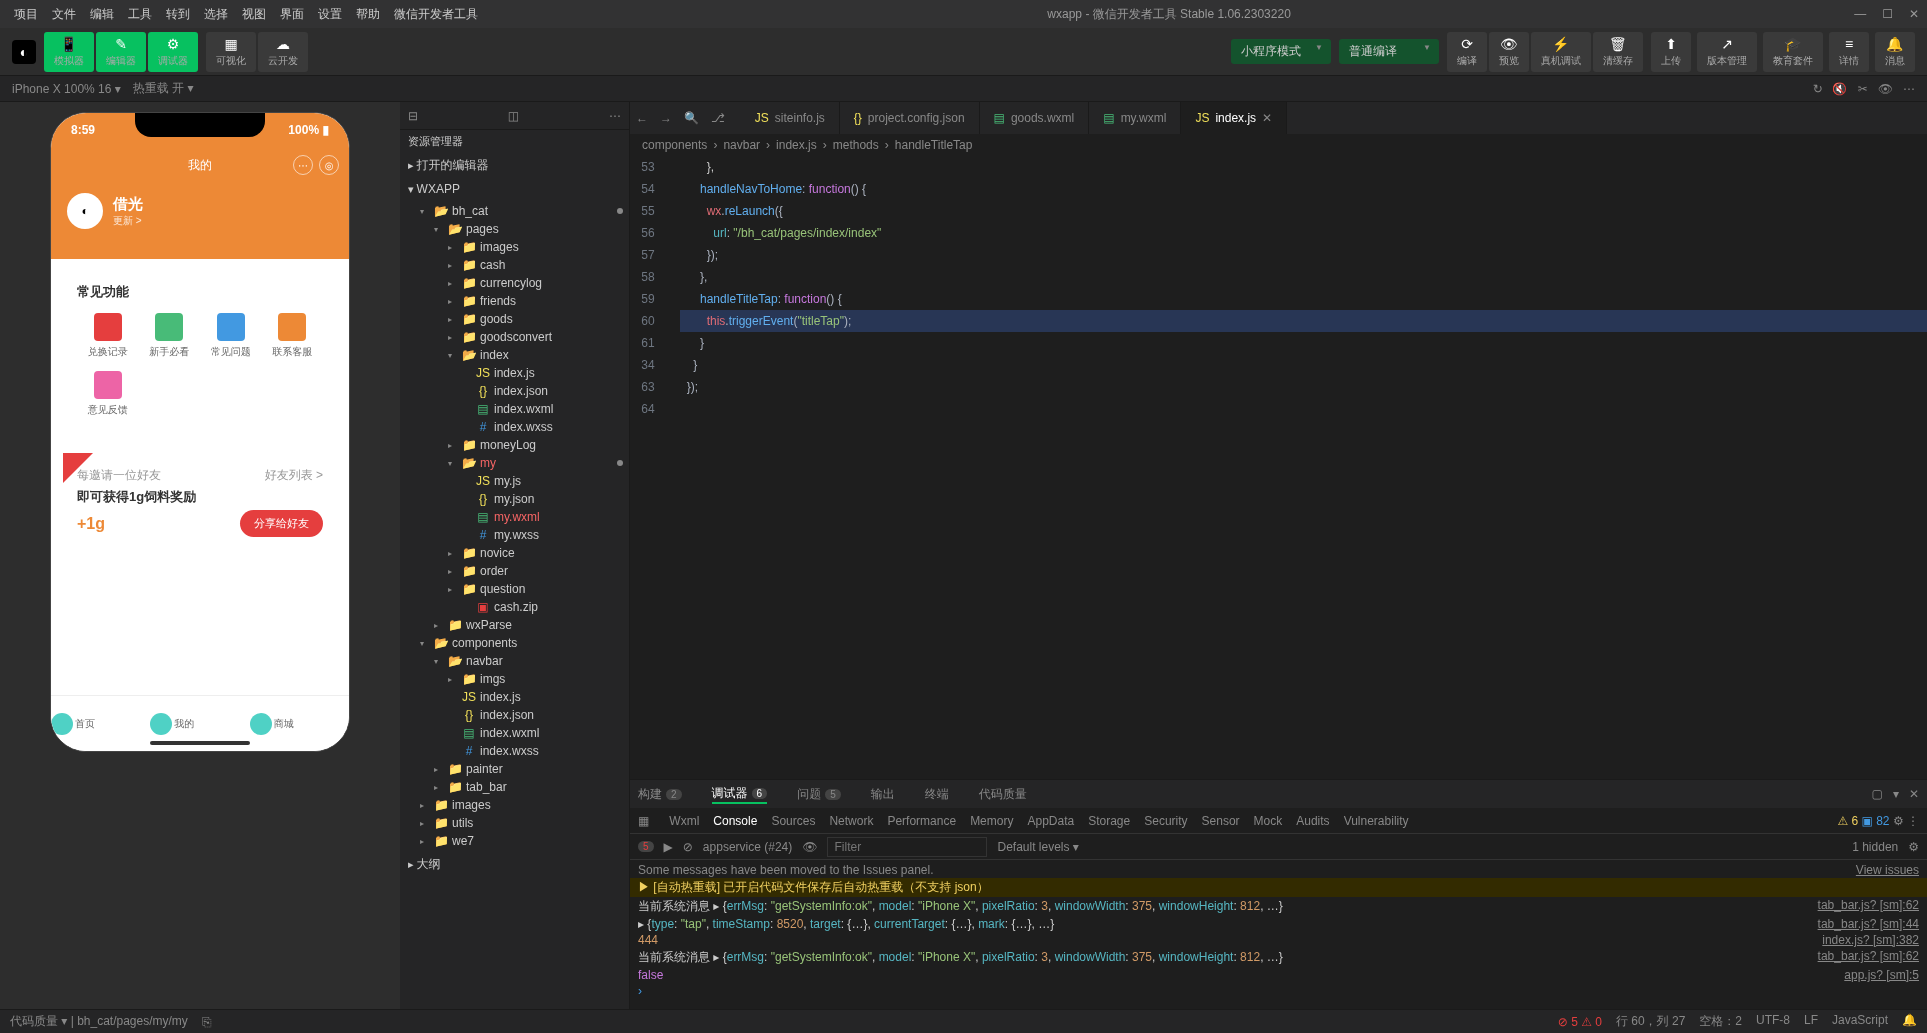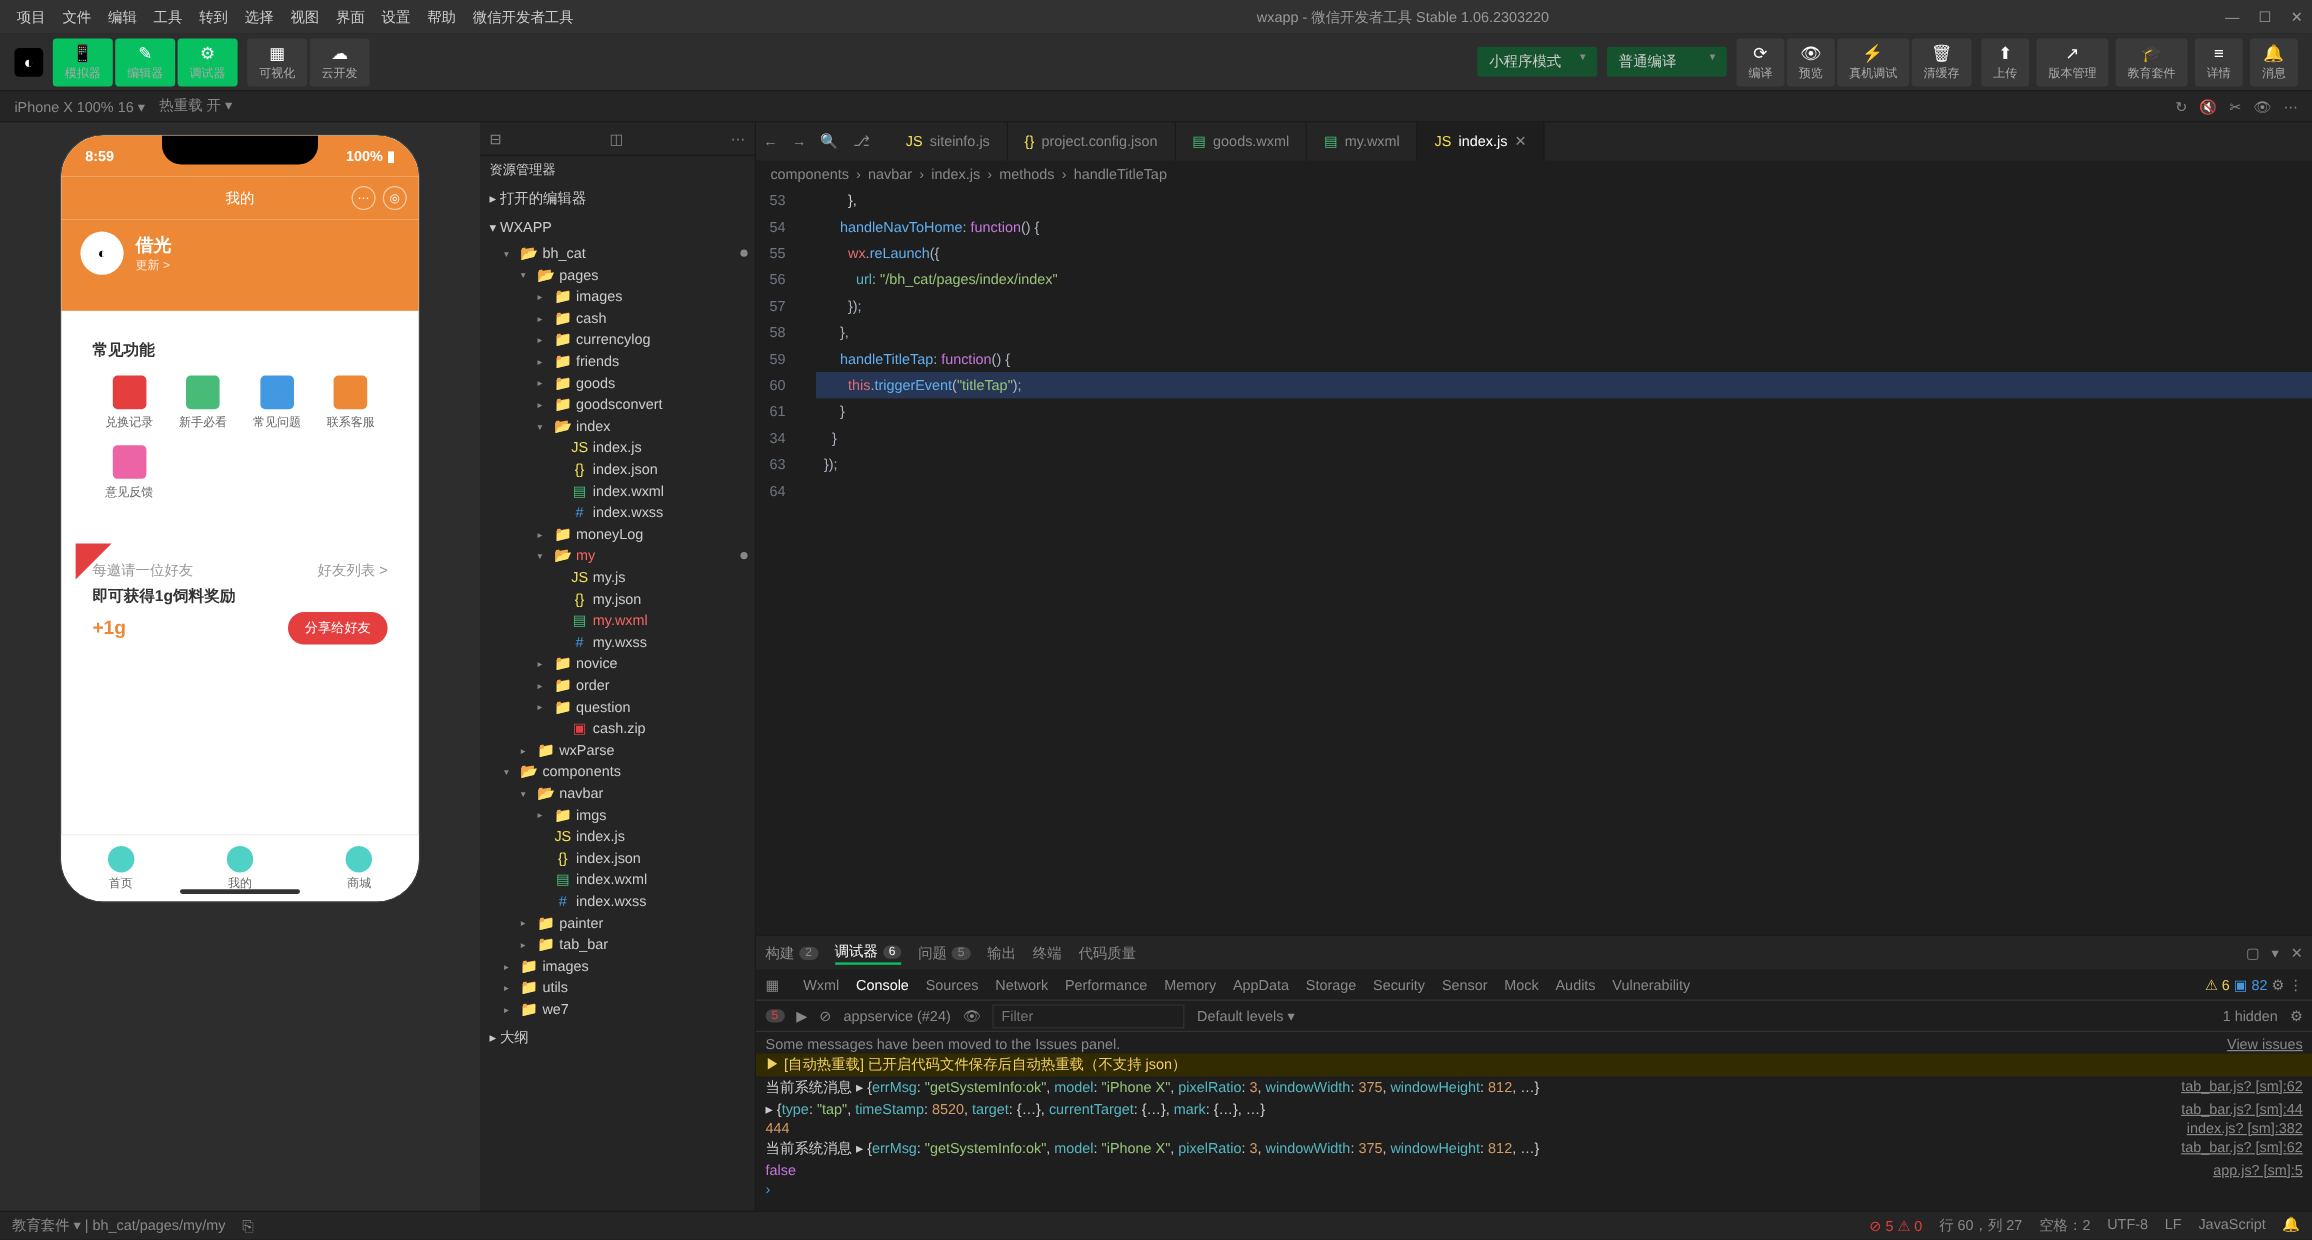--- a/index.html
+++ b/index.html
@@ -42,21 +42,21 @@
 .fitem{width:25%;text-align:center;margin-bottom:12px}
 .fitem .fi{width:28px;height:28px;margin:0 auto 4px;border-radius:4px}
 .fitem .ft{font-size:10px;color:#666}
 .invite{background:#fff;margin:0 12px;border-radius:8px;padding:14px;position:relative}
 .corner{position:absolute;top:0;left:0;width:0;height:0;border-top:30px solid #e53e3e;border-right:30px solid transparent}
 .invite .row{display:flex;justify-content:space-between;align-items:center;font-size:10px;color:#999}
 .invite .main-t{font-size:13px;color:#333;font-weight:bold;margin:4px 0}
 .invite .reward{color:#ed8936;font-size:16px;font-weight:bold}
 .sharebtn{background:#e53e3e;color:#fff;padding:6px 14px;border-radius:14px;font-size:11px}
 .ptabs{position:absolute;bottom:0;left:0;right:0;height:56px;background:#fff;display:flex;border-top:1px solid #eee}
-.ptab{flex:1;display:flex;flex-direction:column;align-items:center;justify-content:center;gap:2px}
+.ptab{flex:1;display:flex;flex-direction:row;align-items:center;gap:2px}
 .ptab .pi{width:22px;height:22px;background:#4fd1c5;border-radius:50%}
 .ptab .pt{font-size:10px;color:#666}
 .homebar{position:absolute;bottom:6px;left:50%;transform:translateX(-50%);width:100px;height:4px;background:#333;border-radius:2px}
 .explorer{width:230px;background:#252526;border-right:1px solid #1a1a1a;overflow-y:auto}
 .exphead{height:28px;display:flex;align-items:center;padding:0 8px;justify-content:space-between;color:#888;border-bottom:1px solid #1a1a1a}
 .expsec{padding:4px 8px;color:#ccc;font-size:11px}
 .tree{padding:2px 0}
 .tn{padding:2px 0 2px 8px;display:flex;align-items:center;gap:4px;cursor:pointer;color:#ccc;font-size:12px;white-space:nowrap}
 .tn.active{color:#f56565}
 .tn .ar{width:10px;font-size:8px;color:#888}
@@ -75,21 +75,21 @@
 .etab{padding:0 14px;height:32px;display:flex;align-items:center;gap:6px;color:#888;cursor:pointer;border-right:1px solid #1a1a1a}
 .etab.active{background:#1e1e1e;color:#fff}
 .etab .x{color:#888}
 .bcrumb{height:22px;display:flex;align-items:center;padding:0 12px;gap:6px;color:#888;font-size:11px}
 .code{flex:1;display:flex;overflow:auto;font-family:Consolas,monospace;font-size:13px;position:relative}
 .gutter{width:50px;text-align:center;padding-right:14px;color:#6e7681;line-height:22px}
 .lines{flex:1;line-height:22px;white-space:pre}
 .hl{background:#283655;position:absolute;left:0;right:0;height:22px;z-index:0}
 .k{color:#c678dd}.fn{color:#61afef}.s{color:#98c379}.p{color:#abb2bf}.v{color:#e06c75}.n{color:#d19a66}.pr{color:#56b6c2}
 .panel{height:230px;border-top:1px solid #1a1a1a;display:flex;flex-direction:column;background:#1e1e1e}
-.ptabs2{height:28px;display:flex;align-items:center;padding:0 8px;gap:14px;background:#252526;color:#888}
+.ptabs2{height:28px;display:flex;align-items:center;padding:0 8px;gap:30px;background:#252526;color:#888}
 .ptabs2 .pt2{cursor:pointer;display:flex;gap:4px;align-items:center}
 .ptabs2 .pt2.active{color:#fff;border-bottom:2px solid #07c160}
 .badge{background:#444;padding:0 5px;border-radius:8px;font-size:10px}
 .ptabs2 .r{margin-left:auto;display:flex;gap:10px}
 .console-tabs{height:26px;display:flex;align-items:center;padding:0 8px;gap:14px;border-bottom:1px solid #333;color:#888}
 .console-tabs .ct{cursor:pointer}
 .console-tabs .ct.active{color:#fff}
 .cfilter{height:26px;display:flex;align-items:center;padding:0 8px;gap:10px;border-bottom:1px solid #333;color:#888}
 .cfilter input{background:#1e1e1e;border:1px solid #333;color:#ccc;padding:2px 6px;width:160px}
 .console-body{flex:1;overflow:auto;font-family:Consolas,monospace;font-size:11px;padding:2px 0}
@@ -613,21 +613,21 @@
           </div>
           <div class="cl">
             <span style="color:#4299e1">›</span>
           </div>
         </div>
     </div>
   </div>
 </div>
 
 <div class="statusbar">
-  <span>教育套件 ▾ | bh_cat/pages/my/my</span>
+  <span>代码质量 ▾ | bh_cat/pages/my/my</span>
   <span>⎘</span>
   <div style="flex:1"></div>
   <span class="errred">⊘ 5 ⚠ 0</span>
   <div class="r">
     <span>行 60，列 27</span>
     <span>空格：2</span>
     <span>UTF-8</span>
     <span>LF</span>
     <span>JavaScript</span>
     <span>🔔</span>

